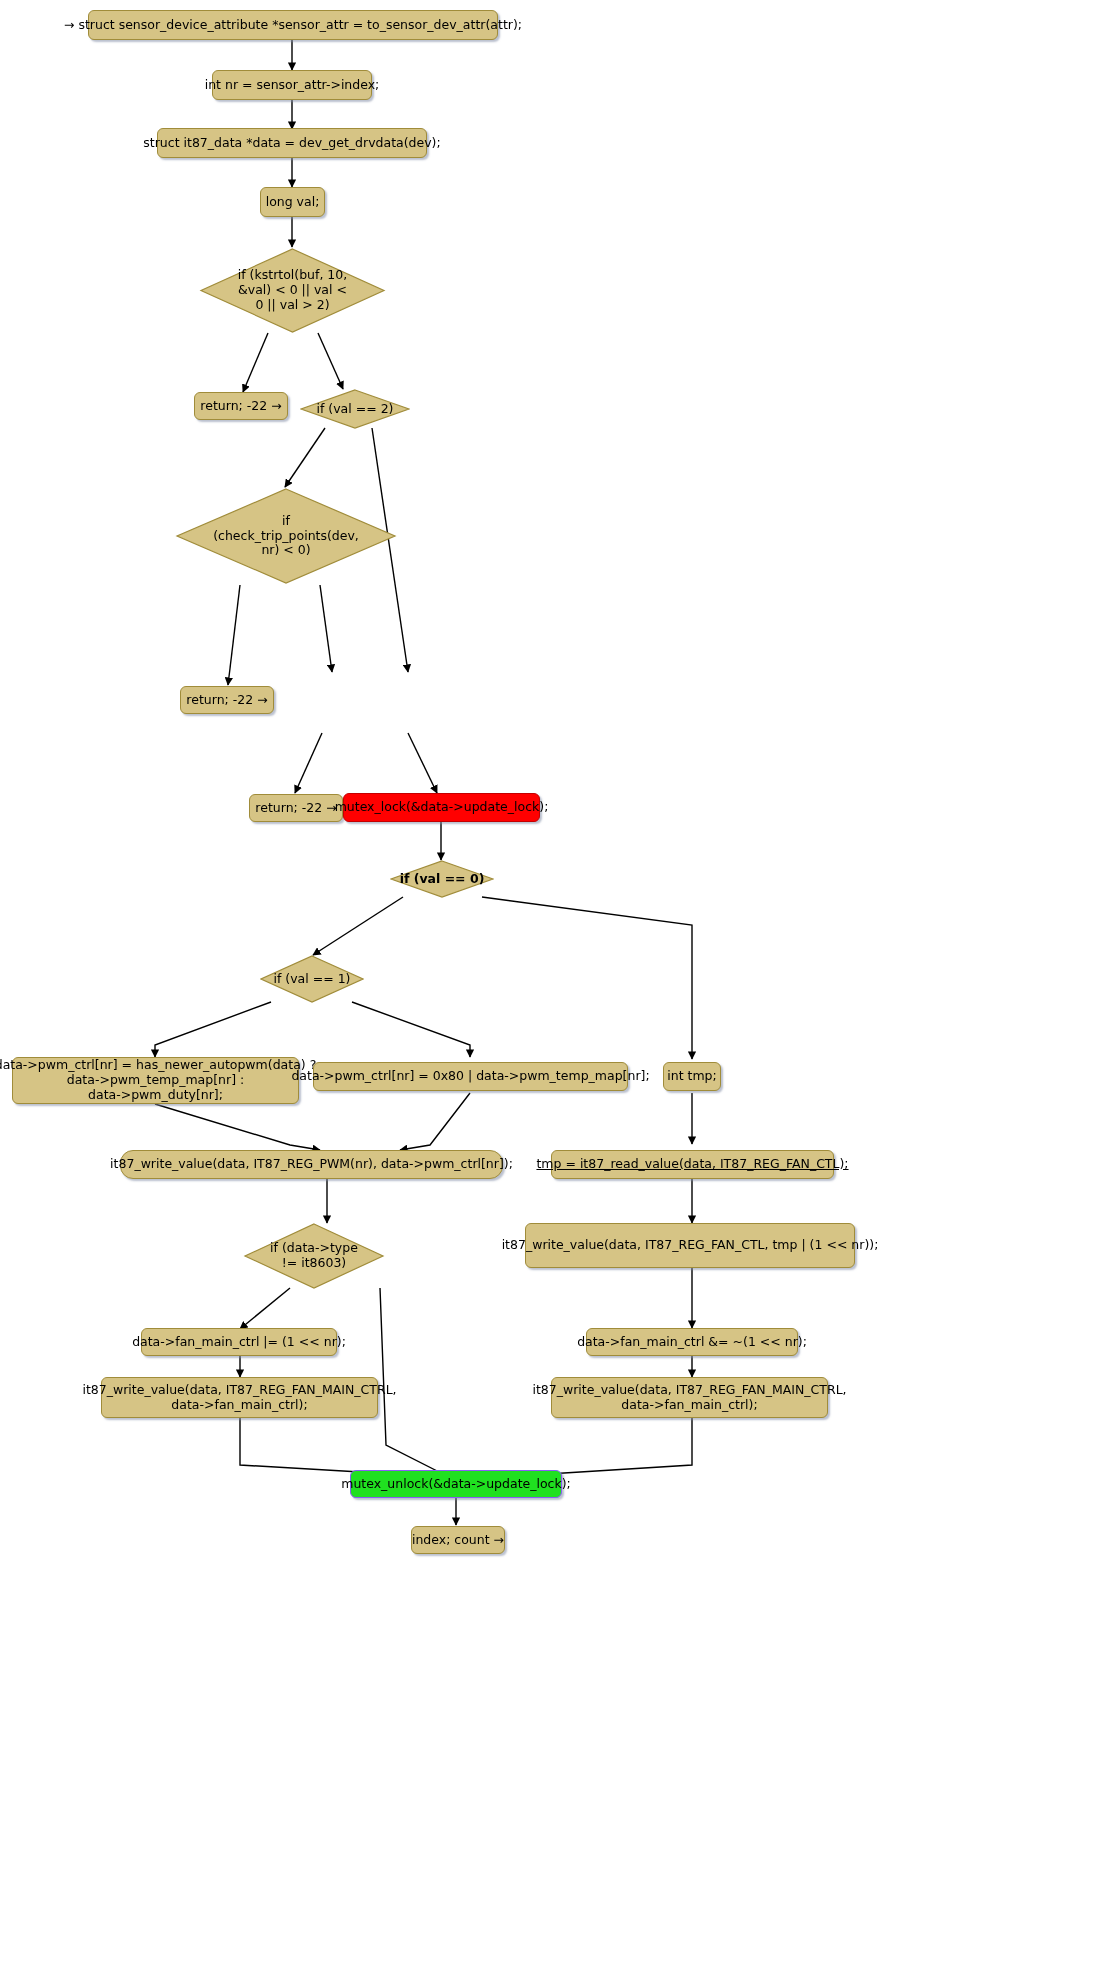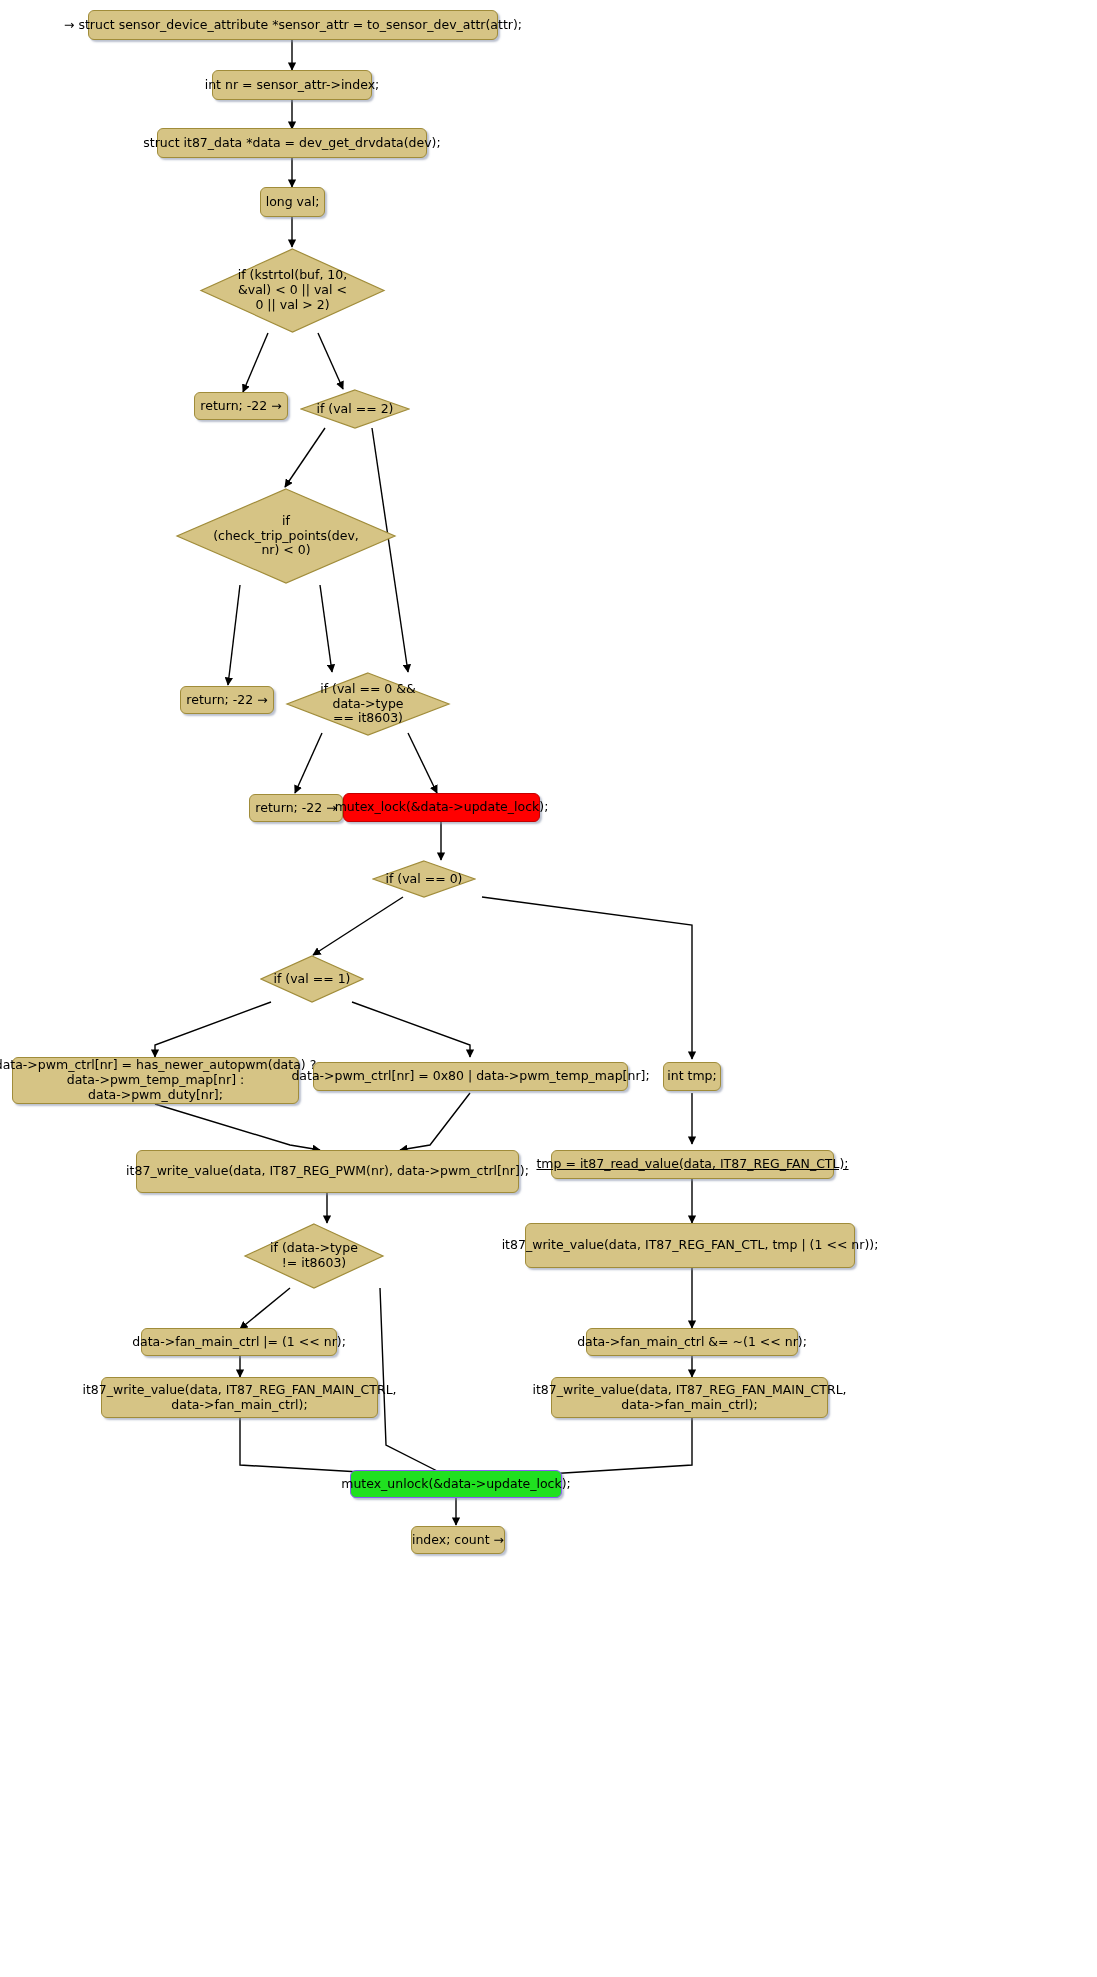--- a/index.html
+++ b/index.html
@@ -178,34 +178,26 @@
     <svg class="dshape" viewBox="0 0 222 98" preserveAspectRatio="none">
       <polygon points="111,2 220,49 111,96 2,49" fill="#D6C485" stroke="#A08C3A" stroke-width="1.2"></polygon>
     </svg>
     <span class="dlabel">if
 (check_trip_points(dev,
 nr) &lt; 0)</span>
   </div>
 
   <div class="node proc" style="left:180px; top:686px; width:94px; height:28px;">return; -22 →</div>
 
-  <div class="node dec" style="left:285px; top:672px; width:166px; height:64px;">
-    <svg class="dshape" viewBox="0 0 166 64" preserveAspectRatio="none">
-      <polygon points="83,1 164,32 83,63 2,32" fill="#D6C485" stroke="#A08C3A" stroke-width="1.2"></polygon>
-    </svg>
-    <span class="dlabel">if (val == 0 &amp;&amp;
-data-&gt;type
-== it8603)</span>
-  </div>
 
   <div class="node proc" style="left:249px; top:794px; width:94px; height:28px;">return; -22 →</div>
 
   <div class="node proc red" style="left:343px; top:793px; width:197px; height:29px;">mutex_lock(&amp;data-&gt;update_lock);</div>
 
-  <div class="node dec" style="left:372px; top:860px; width:104px; height:38px;">
+  <div class="node dec" style="left:390px; top:860px; width:104px; height:38px;font-weight:bold;">
     <svg class="dshape" viewBox="0 0 104 38" preserveAspectRatio="none">
       <polygon points="52,1 103,19 52,37 1,19" fill="#D6C485" stroke="#A08C3A" stroke-width="1.2"></polygon>
     </svg>
     <span class="dlabel">if (val == 0)</span>
   </div>
 
   <div class="node dec" style="left:260px; top:955px; width:104px; height:48px;justify-content:center;">
     <svg class="dshape" viewBox="0 0 104 48" preserveAspectRatio="none">
       <polygon points="52,1 103,24 52,47 1,24" fill="#D6C485" stroke="#A08C3A" stroke-width="1.2"></polygon>
     </svg>
@@ -213,21 +205,21 @@
   </div>
 
   <div class="node proc" style="left:12px;  top:1057px; width:287px; height:47px;">data-&gt;pwm_ctrl[nr] = has_newer_autopwm(data) ?
 data-&gt;pwm_temp_map[nr] :
 data-&gt;pwm_duty[nr];</div>
 
   <div class="node proc" style="left:313px; top:1062px; width:315px; height:29px;">data-&gt;pwm_ctrl[nr] = 0x80 | data-&gt;pwm_temp_map[nr];</div>
 
   <div class="node proc" style="left:663px; top:1062px; width:58px;  height:29px;">int tmp;</div>
 
-  <div class="node proc" style="left:136px; top:1150px; width:383px; height:43px;">it87_write_value(data, IT87_REG_PWM(nr), data-&gt;pwm_ctrl[nr]);</div>
+  <div class="node proc" style="left:120px; top:1150px; width:383px; height:29px;border-radius:13px;">it87_write_value(data, IT87_REG_PWM(nr), data-&gt;pwm_ctrl[nr]);</div>
 
   <div class="node proc" style="left:551px; top:1150px; width:283px; height:29px;text-decoration:underline;">tmp = it87_read_value(data, IT87_REG_FAN_CTL);</div>
 
   <div class="node dec" style="left:243px; top:1223px; width:142px; height:66px;">
     <svg class="dshape" viewBox="0 0 142 66" preserveAspectRatio="none">
       <polygon points="71,1 140,33 71,65 2,33" fill="#D6C485" stroke="#A08C3A" stroke-width="1.2"></polygon>
     </svg>
     <span class="dlabel">if (data-&gt;type
 != it8603)</span>
   </div>

